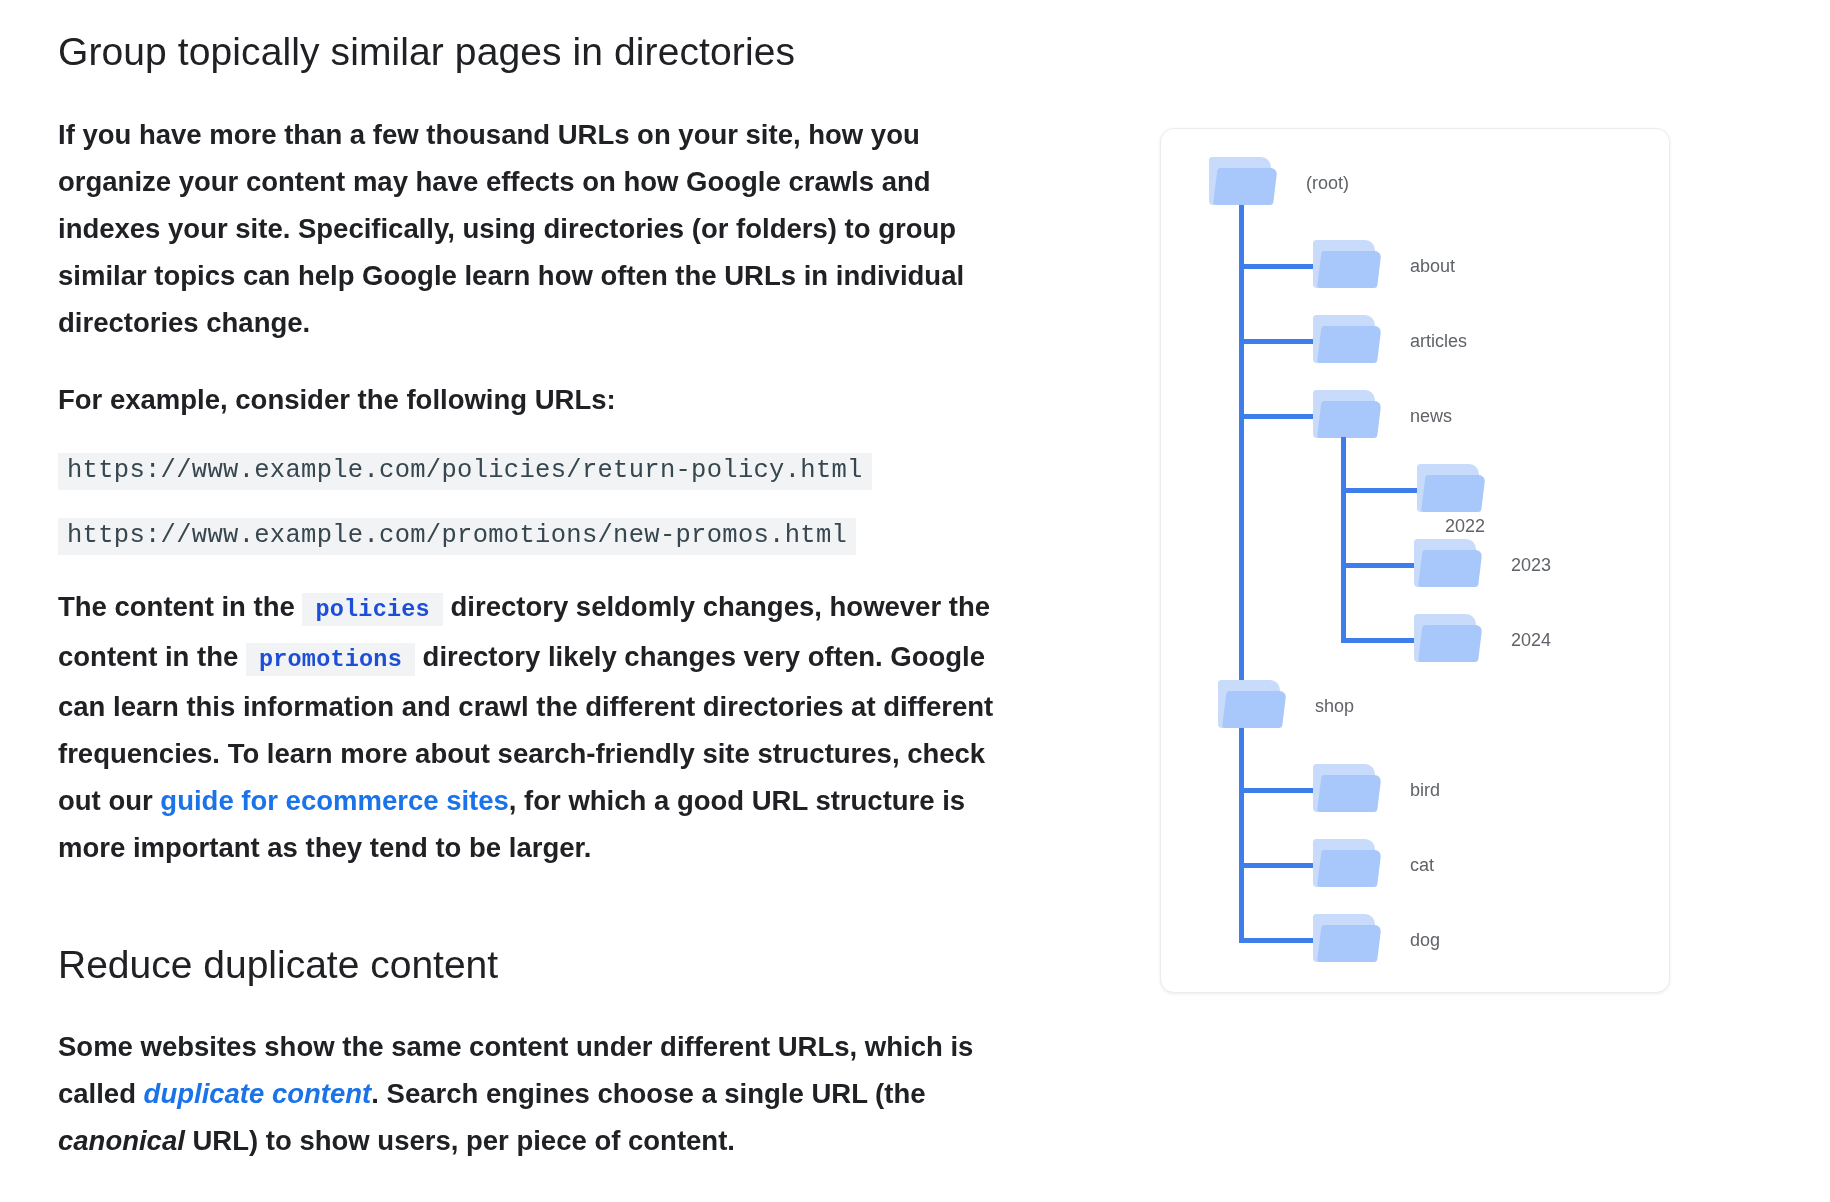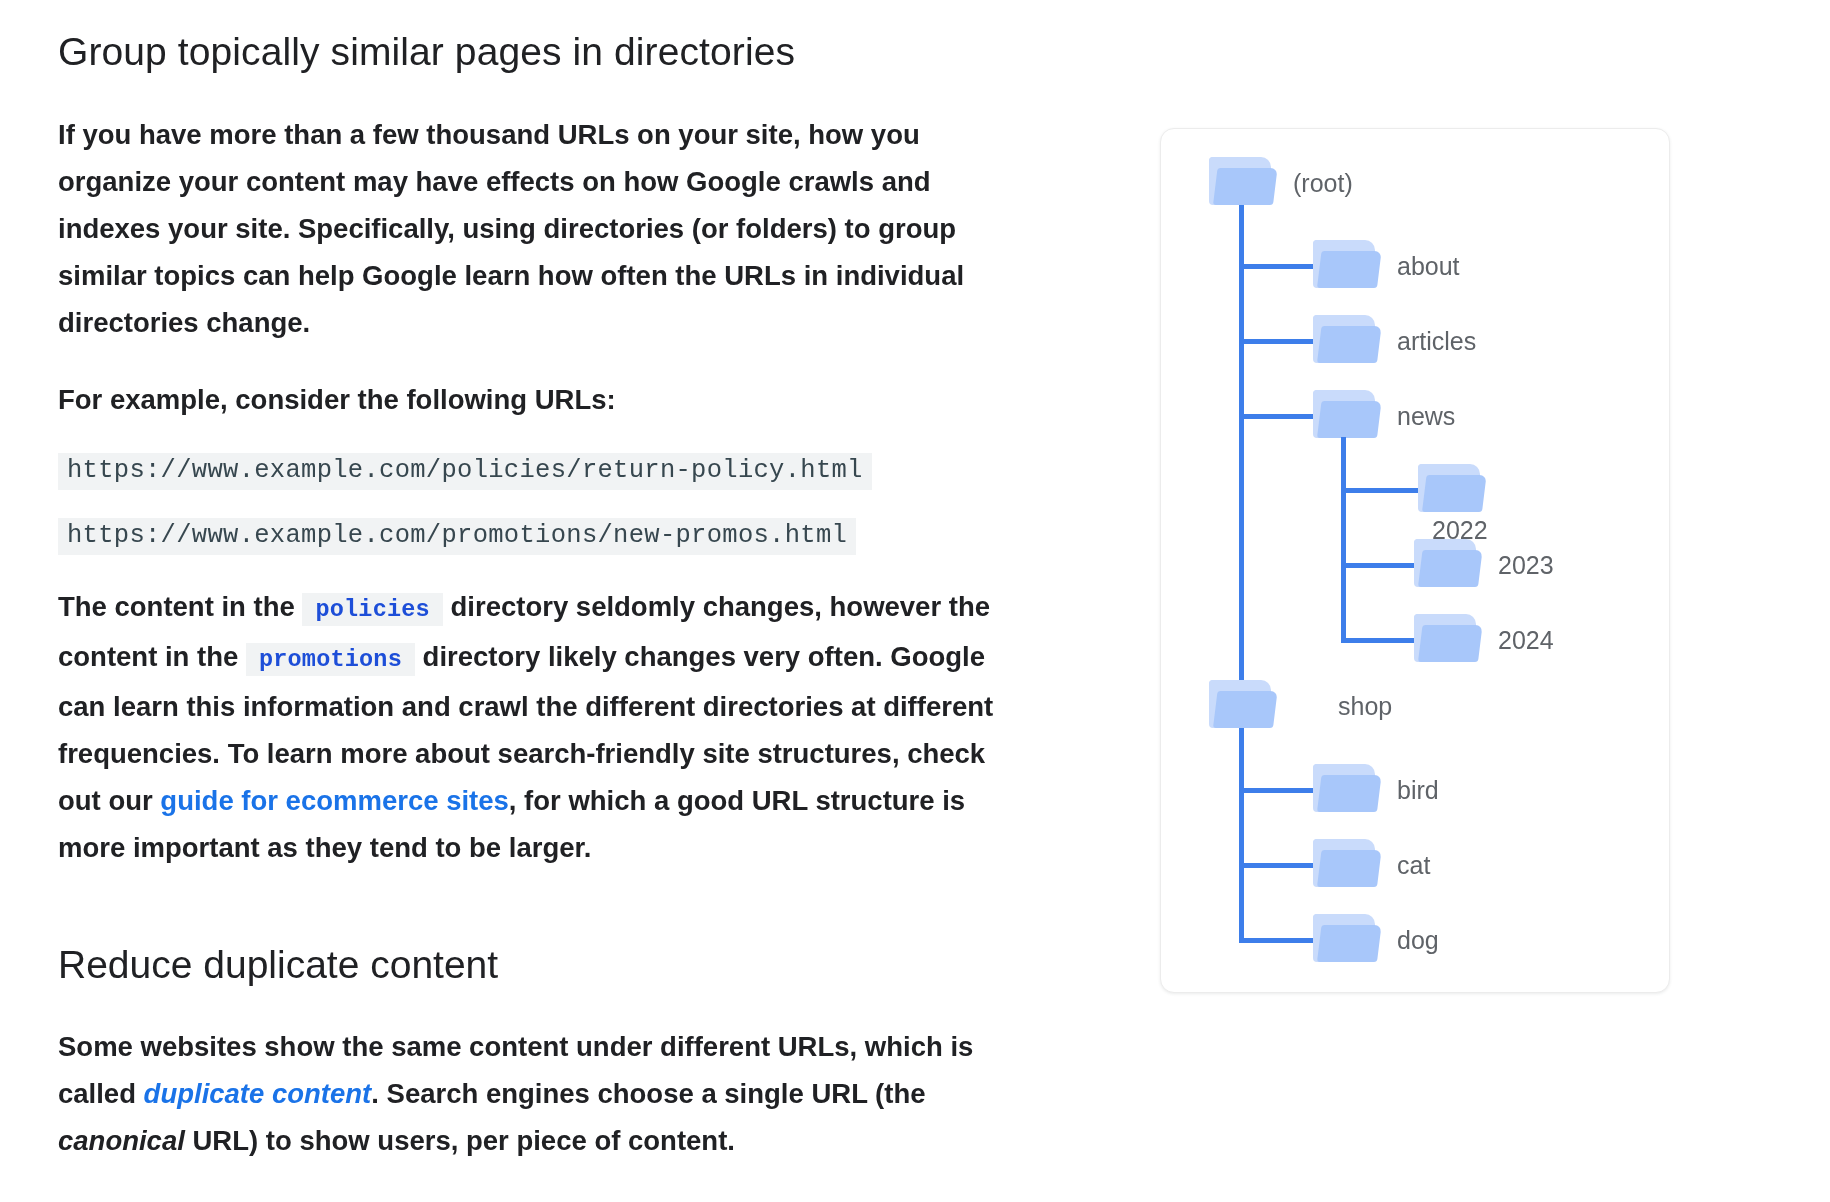--- a/index.html
+++ b/index.html
@@ -132,24 +132,24 @@
     background: #3d7eea;
   }
 
   .node {
     position: absolute;
     display: flex;
     align-items: center;
     white-space: nowrap;
   }
   .node-label {
-    font-size: 25px;
+    font-size: 18px;
     color: #5f6368;
     font-family: "Liberation Sans", sans-serif;
-    margin-left: 18px;
+    margin-left: 31px;
   }
 
   
   .folder {
     position: relative;
     width: 66px;
     height: 52px;
     flex: 0 0 auto;
   }
   .folder .back {
@@ -271,21 +271,21 @@
         <div class="branch" style="left:180px; top:509px; width:78px;"></div>
         <div class="node" style="left:253px; top:485px;">
           <span class="folder">
               <span class="back"></span>
               <span class="tab"></span>
               <span class="front"></span>
             </span>
           <span class="node-label">2024</span>
         </div>
 
-        <div class="node" style="left:48px; top:551px;gap:45px;">
+        <div class="node" style="left:57px; top:551px;">
           <span class="folder">
               <span class="back"></span>
               <span class="tab"></span>
               <span class="front"></span>
             </span>
           <span class="node-label">shop</span>
         </div>
 
         <div class="branch" style="left:78px; top:659px; width:78px;"></div>
         <div class="node" style="left:152px; top:635px;">

